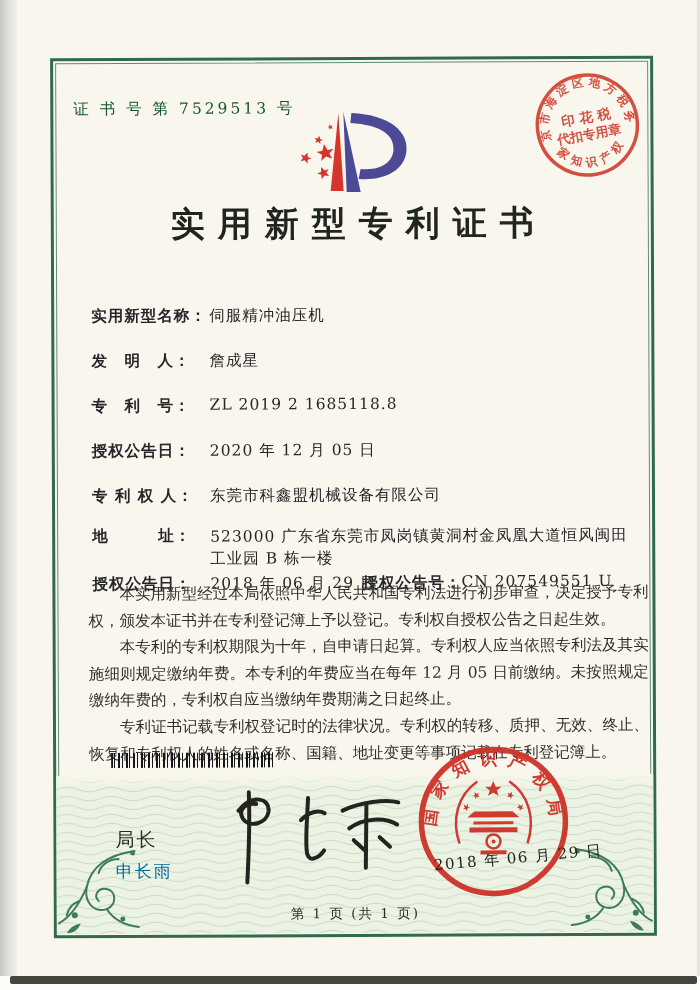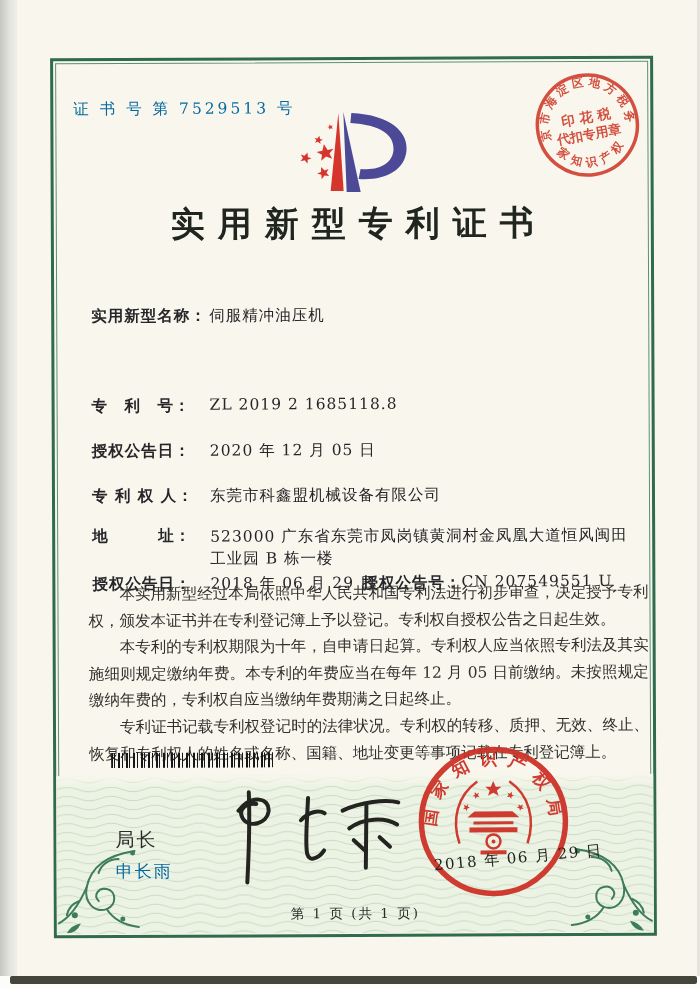--- a/index.html
+++ b/index.html
@@ -7,21 +7,21 @@
         font-family:"DejaVu Serif","Liberation Serif",serif;color:#26262a;}
   .paper-edge-left{position:absolute;left:0;top:0;width:17px;height:976px;
         background:linear-gradient(90deg,#c6c6c0,#e3e3dd 55%,#efefe9);}
   .paper{position:absolute;left:17px;top:0;width:681px;height:976px;background:#f9f7ed;}
   .paper-edge-right{position:absolute;right:0;top:0;width:3px;height:976px;background:#e4e4dc;}
   .scan-edge-bottom{position:absolute;left:10px;right:3px;top:976px;height:8px;background:#45453e;border-radius:2px;}
   .frame{position:absolute;left:52px;top:57px;width:597px;height:874px;
         border:3px solid #2f6b4c;box-sizing:content-box;transform:rotate(-0.25deg);}
   .frame-inner{position:absolute;inset:2px;border:1px solid #5d8f74;pointer-events:none;}
   .abs{position:absolute;}
-  .cert-no{left:20px;top:38px;font-size:15.5px;letter-spacing:3px;color:#0369a1;}
+  .cert-no{left:20px;top:38px;font-size:15.5px;letter-spacing:3px;color:#14532d;}
   .title{left:0;width:100%;top:141px;text-align:center;font-size:34px;font-weight:bold;
         letter-spacing:13px;text-indent:13px;color:#20251f;}
   .row{left:37px;font-size:15.5px;letter-spacing:1px;white-space:nowrap;}
   .lbl{display:inline-block;width:118px;vertical-align:top;font-weight:bold;}
   .val{display:inline-block;vertical-align:top;}
   .val.wrap{white-space:pre-line;width:450px;line-height:22px;}
   .grant-no{position:absolute;left:270px;top:0;}
   .body-text{left:33px;top:520px;width:560px;font-size:15.5px;line-height:26.6px;
         text-align:justify;color:#30302e;}
   .body-text p{margin:0;text-indent:2em;}
@@ -132,20 +132,23 @@
         <text x="60" y="57" text-anchor="middle" font-size="13.5" font-weight="bold">印 花 税</text>
         <text x="60" y="74" text-anchor="middle" font-size="13" font-weight="bold">代扣专用章</text>
       </g>
     </svg>
 
     <div class="abs title">实用新型专利证书</div>
 
     <div class="abs row" style="top:245px">
       <span class="lbl">实用新型名称：</span><span class="val">伺服精冲油压机</span>
     </div>
+    <div class="abs row" style="top:290px">
+      <span class="lbl">发　明　人：</span><span class="val">詹成星</span>
+    </div>
     <div class="abs row" style="top:335px">
       <span class="lbl">专　利　号：</span><span class="val">ZL 2019 2 1685118.8</span>
     </div>
     <div class="abs row" style="top:380px">
       <span class="lbl">授权公告日：</span><span class="val">2020 年 12 月 05 日</span>
     </div>
     <div class="abs row" style="top:425px">
       <span class="lbl">专 利 权 人：</span><span class="val">东莞市科鑫盟机械设备有限公司</span>
     </div>
     <div class="abs row" style="top:465px">

